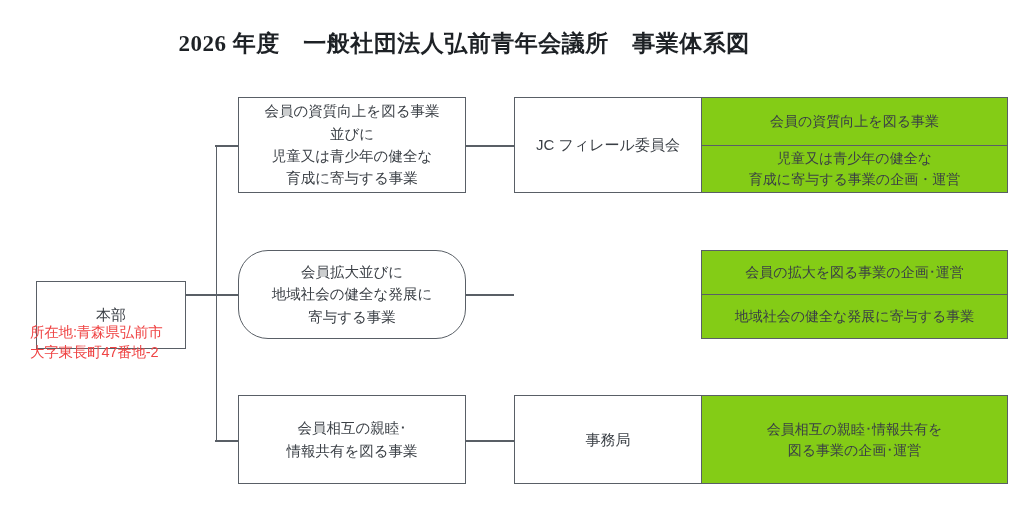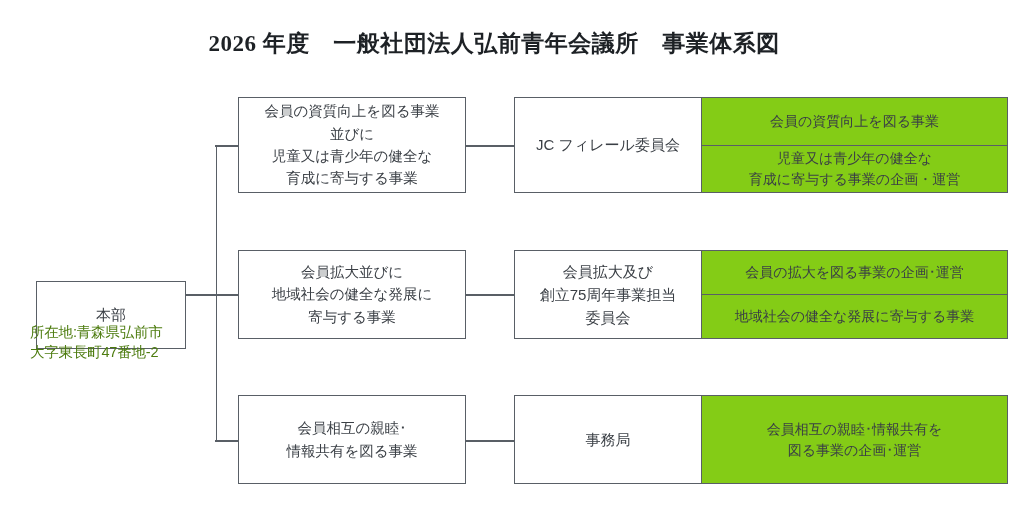--- a/index.html
+++ b/index.html
@@ -29,21 +29,20 @@
     left: 0;
     top: 28px;
     width: 928px;
     text-align: center;
     font-family: "Liberation Serif", "DejaVu Serif", serif;
     font-weight: bold;
     font-size: 23px;
     letter-spacing: 0.5px;
     color: #1d2125;
     white-space: pre;
-    padding-left: 30px;
   }
 
   
   .node {
     position: absolute;
     box-sizing: border-box;
     border: 1.5px solid #595f66;
     background: #ffffff;
     display: flex;
     align-items: center;
@@ -89,21 +88,21 @@
   }
   .split .cell + .cell {
     border-top: 1.5px solid #595f66;
   }
 
   .address {
     position: absolute;
     font-size: 14.5px;
     line-height: 1.35;
     white-space: pre-line;
-    color: #4d7c0f;
+    color: #ef4444;
     text-align: left;
     letter-spacing: -0.2px;
   }
 
   
   .ln {
     position: absolute;
     background: #595f66;
   }
   .ln.h { height: 1.5px; }
@@ -140,26 +139,24 @@
 育成に寄与する事業</div>
 
   <div class="node committee" style="left:514px; top:97px; width:188px; height:96px;">JC フィレール委員会</div>
 
   <div class="split" style="left:701px; top:97px; width:307px; height:96px;">
     <div class="cell">会員の資質向上を図る事業</div>
     <div class="cell">児童又は青少年の健全な
 育成に寄与する事業の企画・運営</div>
   </div>
 
-  <div class="node mid" style="left:238px; top:250px; width:228px; height:89px;">会員拡大並びに
+  <div class="node mid" style="left:238px; top:250px; width:228px; height:89px;border-radius:30px;">会員拡大並びに
 地域社会の健全な発展に
 寄与する事業</div>
 
-  <div class="node committee" style="left:514px; top:250px; width:188px; height:89px;">会員拡大及び
-創立75周年事業担当委員会</div>
 
   <div class="split" style="left:701px; top:250px; width:307px; height:89px;font-family:Liberation Serif, serif;">
     <div class="cell">会員の拡大を図る事業の企画･運営</div>
     <div class="cell">地域社会の健全な発展に寄与する事業</div>
   </div>
 
   <div class="node committee" style="left:514px; top:395px; width:188px; height:89px;">事務局</div>
 
   <div class="node mid" style="left:238px; top:395px; width:228px; height:89px;">会員相互の親睦･
 情報共有を図る事業</div>

